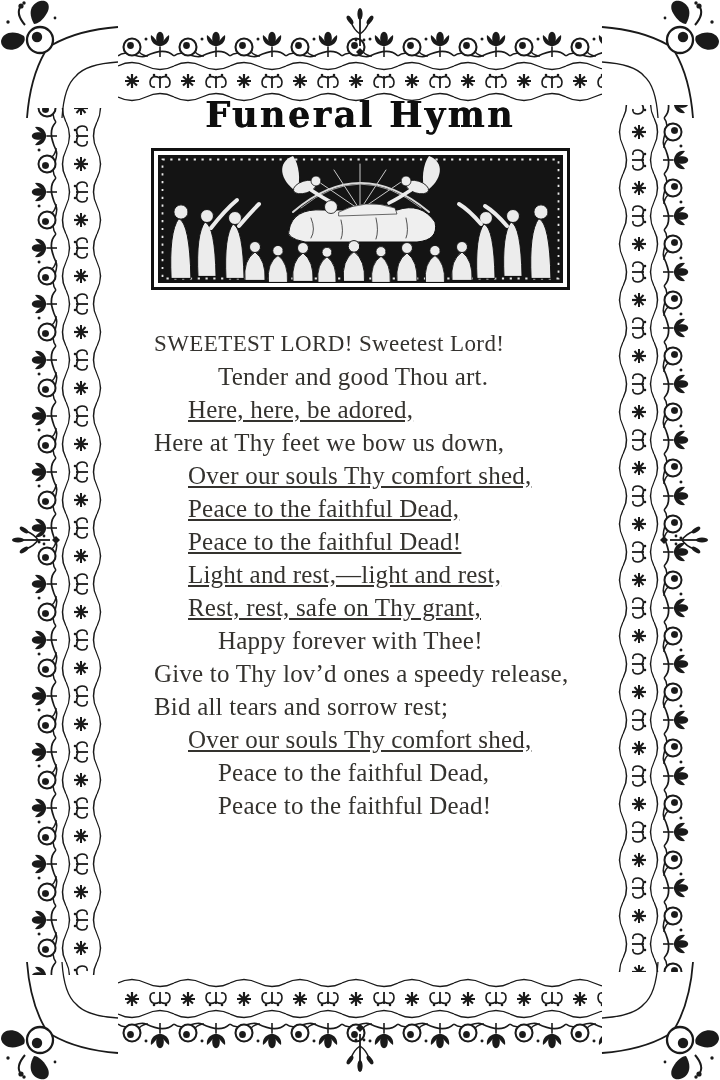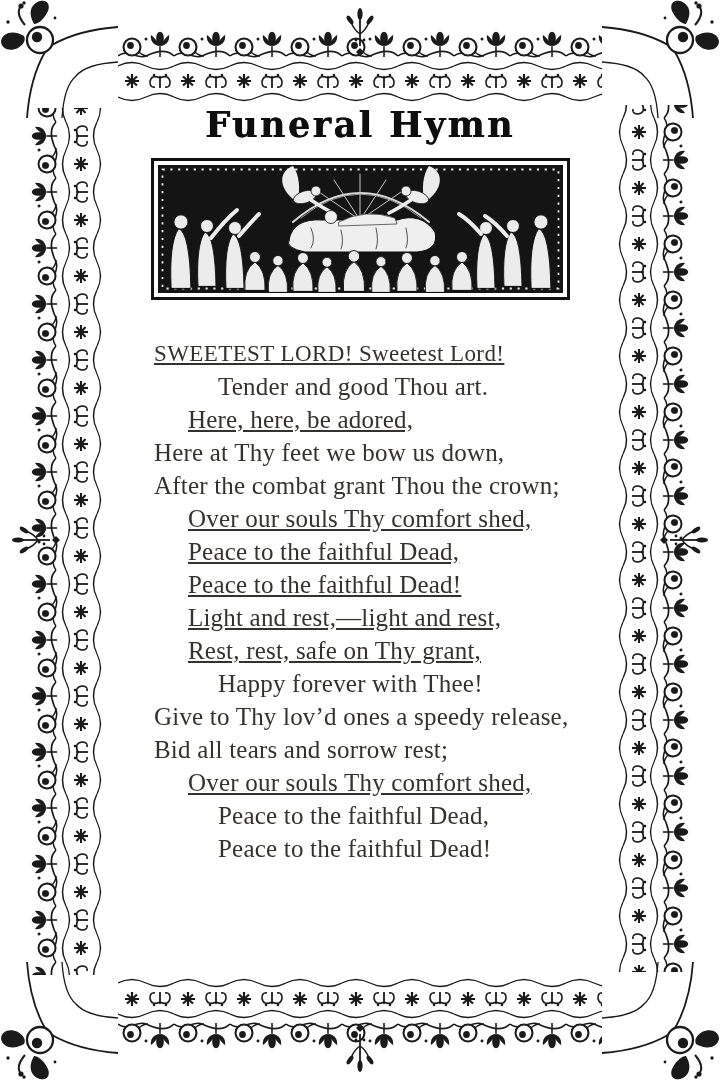--- a/index.html
+++ b/index.html
@@ -6,33 +6,33 @@
     --ink:#1a1a1a;
     --text:#34322e;
     --paper:#ffffff;
   }
   html,body{margin:0;padding:0;background:#e9e9e9;}
   .page{
     position:relative;width:720px;height:1080px;background:var(--paper);
     font-family:"Liberation Serif", serif; overflow:hidden; margin:0 auto;
   }
   .border-svg{position:absolute;left:0;top:0;width:720px;height:1080px;}
-  .content{position:absolute;left:118px;top:102px;width:484px;}
+  .content{position:absolute;left:118px;top:92px;width:484px;}
   .title{
     font-family:"DejaVu Serif", serif; font-weight:bold;
     font-size:35px; line-height:46px; text-align:center;
     letter-spacing:2.5px; color:#0e0e0e; margin:0 0 10px 0;
     text-shadow:0.6px 0 0 #0e0e0e;
   }
   .engraving{display:block;margin:0 auto;}
   .poem{margin:37px 0 0 36px; font-size:25px; line-height:33px; color:var(--text); letter-spacing:0.2px;}
   .line{white-space:nowrap;}
   .line.ind1{padding-left:34px;text-decoration:underline;}
   .line.ind2{padding-left:64px;}
-  .line.opening{font-size:23px; letter-spacing:0.4px;text-decoration:underline;}
+  .line.opening{font-size:23px; letter-spacing:0.4px;}
   .stanza + .stanza{}
 </style>
 </head>
 <body>
 
 <div class="page">
 
   <svg class="border-svg" viewBox="0 0 720 1080" fill="#1a1a1a" stroke="none">
     <defs>
 
@@ -187,21 +187,20 @@
         <use href="#kfig" transform="translate(311,132)"></use>
       </g>
     </svg>
 
     <div class="poem">
         <div class="stanza">
           <div class="line ind0 opening">SWEETEST LORD!  Sweetest Lord!</div>
           <div class="line ind2">Tender and good Thou art.</div>
           <div class="line ind1">Here, here, be adored,</div>
           <div class="line ind0">Here at Thy feet we bow us down,</div>
-          <div class="line ind0">After the combat grant Thou the crown;</div>
           <div class="line ind1">Over our souls Thy comfort shed,</div>
           <div class="line ind1">Peace to the faithful Dead,</div>
           <div class="line ind1">Peace to the faithful Dead!</div>
         </div>
         <div class="stanza">
           <div class="line ind1">Light and rest,—light and rest,</div>
           <div class="line ind1">Rest, rest, safe on Thy grant,</div>
           <div class="line ind2">Happy forever with Thee!</div>
           <div class="line ind0">Give to Thy lov’d ones a speedy release,</div>
           <div class="line ind0">Bid all tears and sorrow rest;</div>

